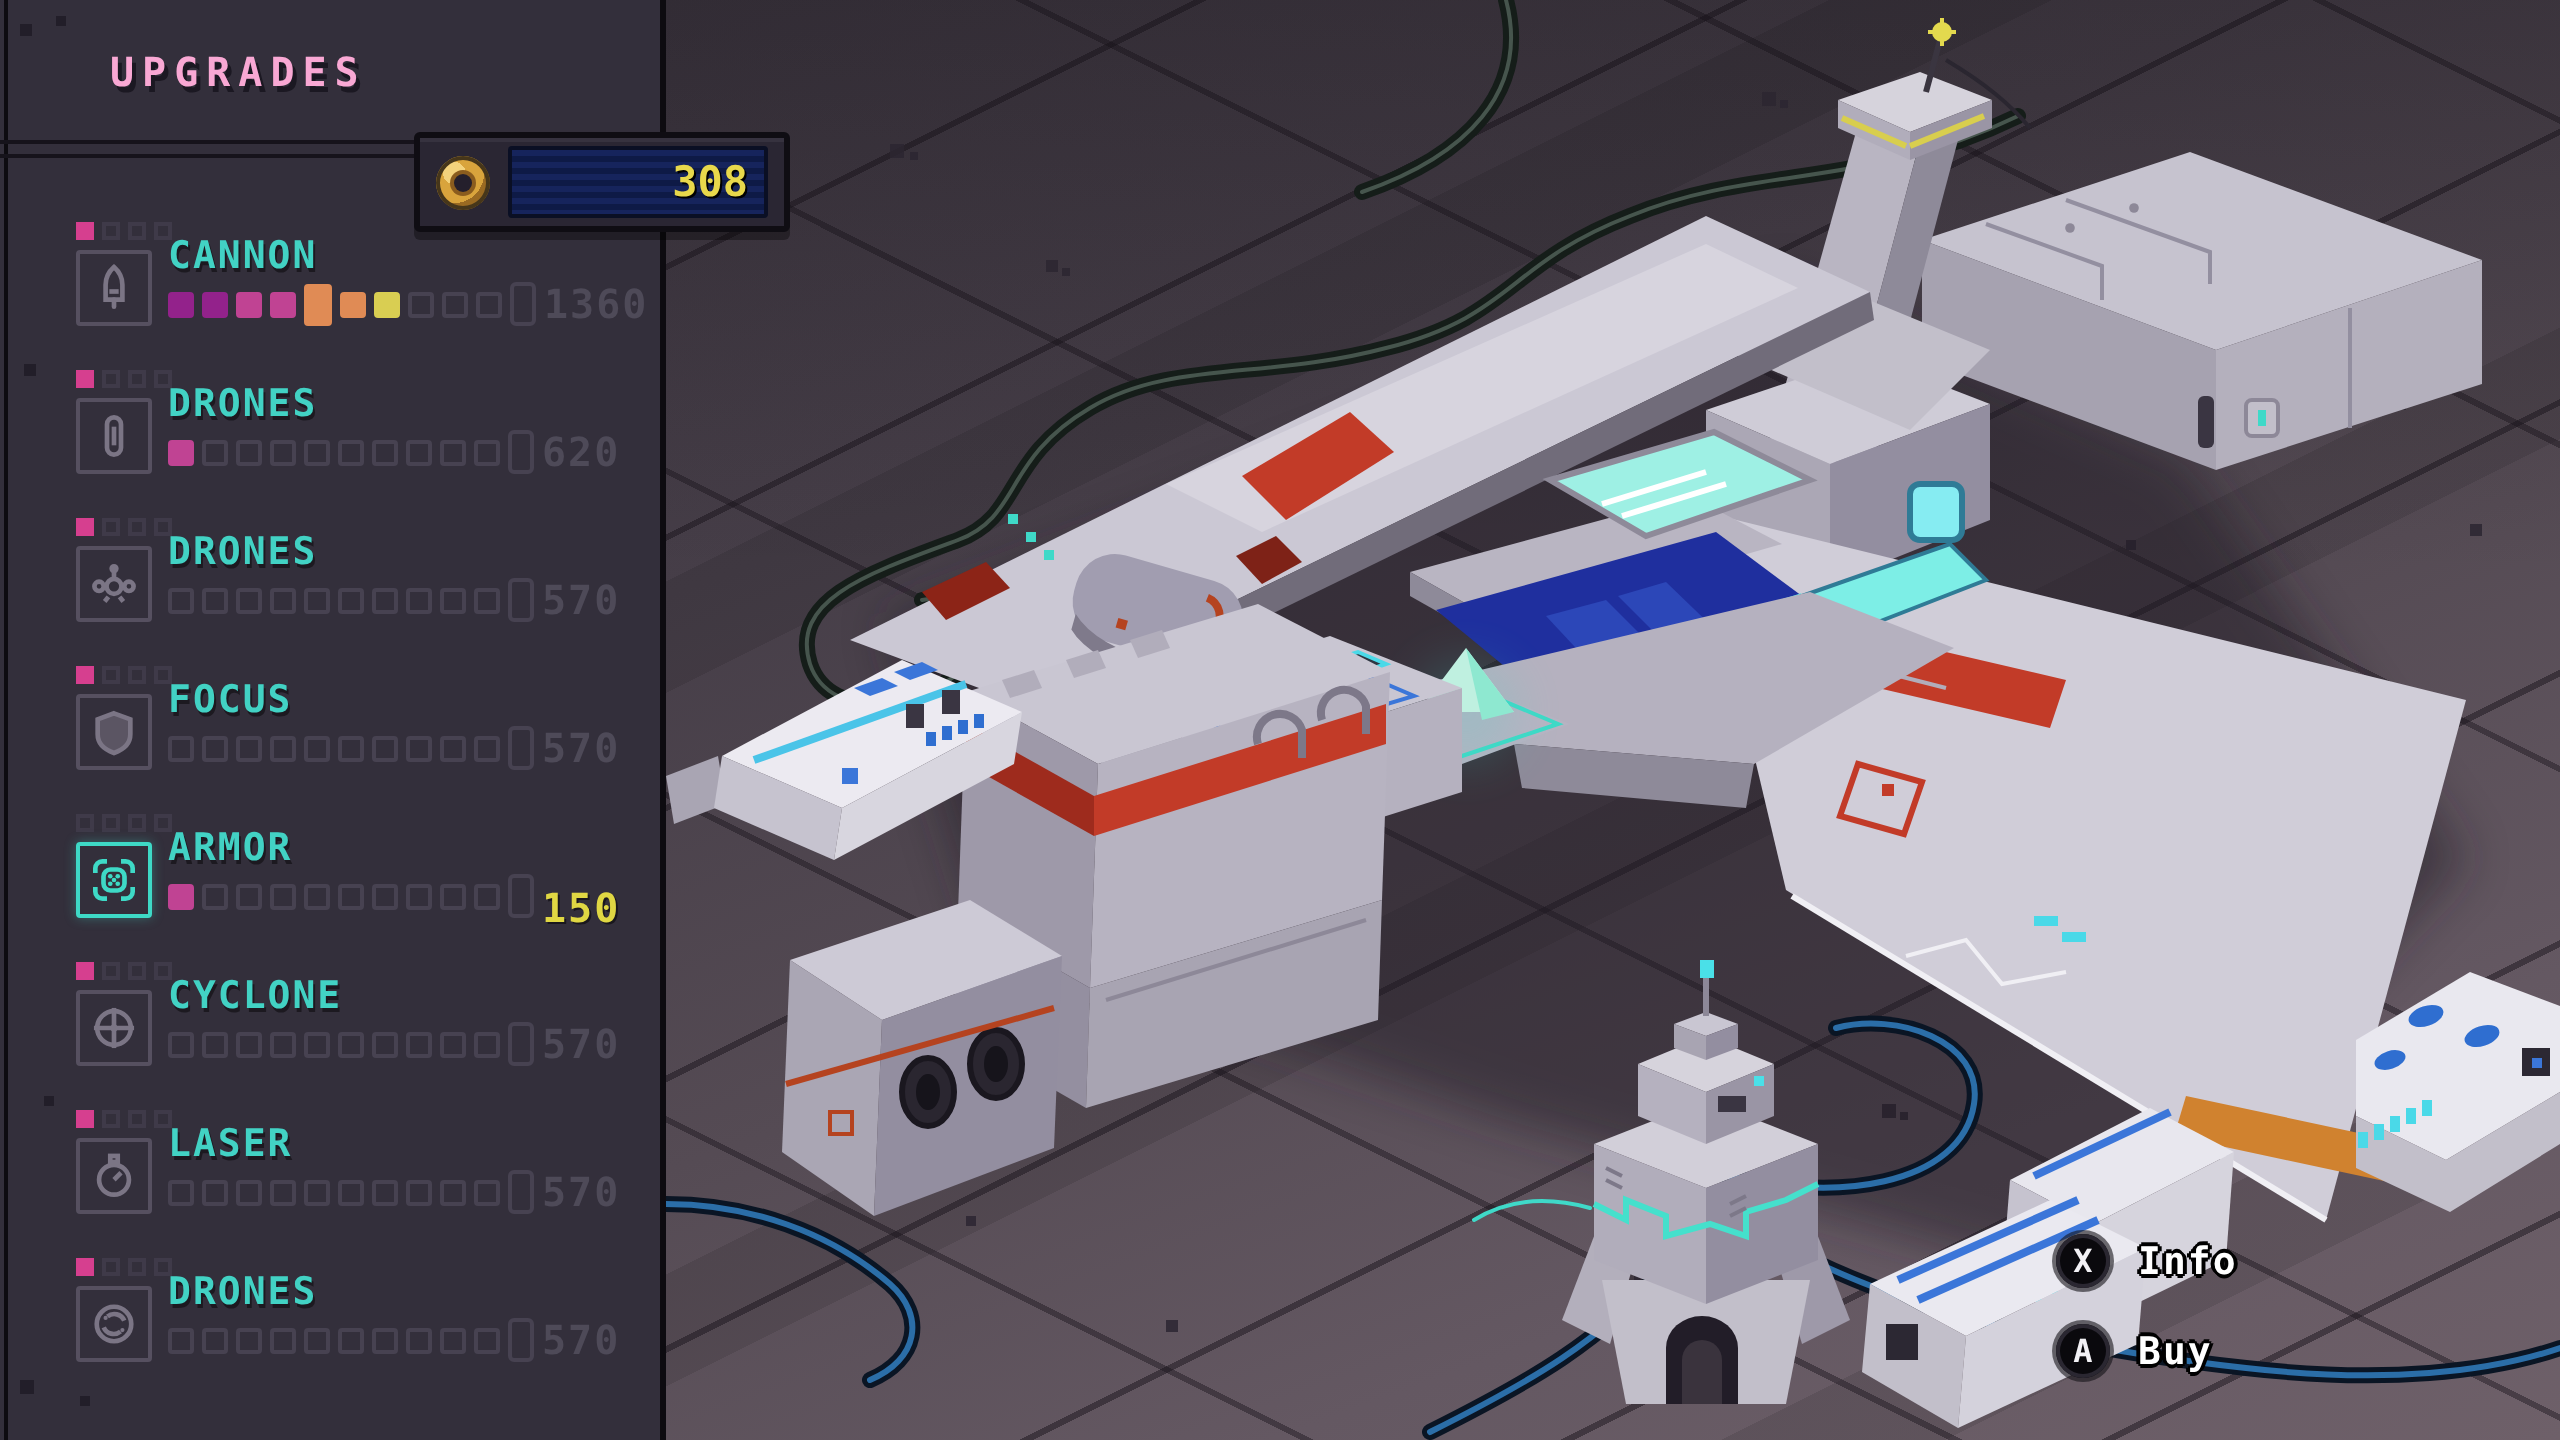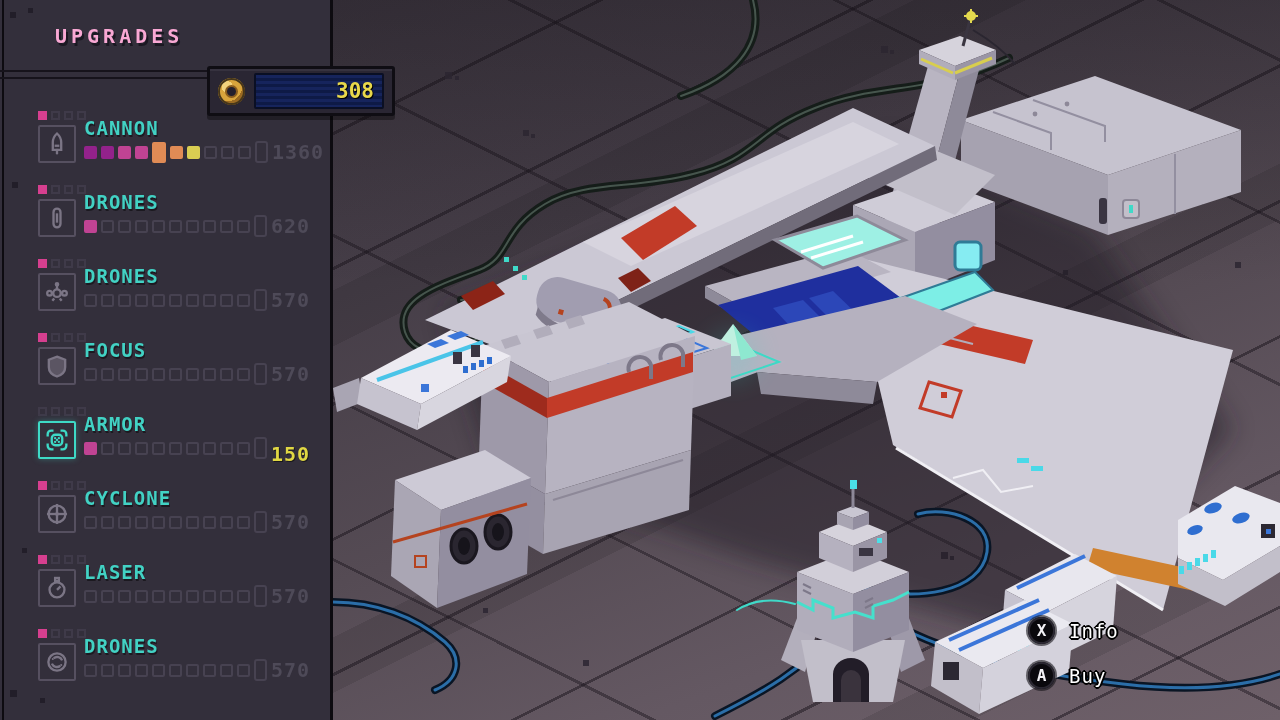--- a/index.html
+++ b/index.html
@@ -59,21 +59,21 @@
   .pip-tall{height:21px;width:14px;}
   .pip-end{height:22px;width:13px;border-radius:3px;}
   .row-price{margin-left:auto;font-size:20px;font-weight:bold;color:#4e4a58;letter-spacing:1px;}
   .row-price.hl{color:#e0d743;text-shadow:1px 1px 0 rgba(0,0,0,.5);margin-top:12px;}
   
   .hints{position:absolute;left:1028px;top:614px;z-index:6;}
   .hint{display:flex;align-items:center;height:33px;margin-bottom:12px;}
   .btn-badge{width:27px;height:27px;border-radius:50%;background:#0a090d;color:#f2f1f5;
     display:flex;align-items:center;justify-content:center;font-size:16px;font-weight:bold;flex:none;
     box-shadow:0 0 0 2px rgba(20,18,24,.6), inset 0 0 0 2px #2a2731;}
-  .hint-label{margin-left:14px;color:#ffffff;font-size:19px;font-weight:normal;letter-spacing:1px;
+  .hint-label{margin-left:14px;color:#ffffff;font-size:19px;font-weight:bold;letter-spacing:1px;
     text-shadow:-2px 0 #000,2px 0 #000,0 -2px #000,0 2px #000,-1px -1px #000,1px 1px #000,1px -1px #000,-1px 1px #000;text-align:right;}
 </style>
 </head>
 <body>
 
 <svg width="0" height="0" style="position:absolute" aria-hidden="true">
   <defs>
     <filter id="soft" x="-40%" y="-40%" width="180%" height="180%">
         <feGaussianBlur stdDeviation="12"></feGaussianBlur>
       </filter>

